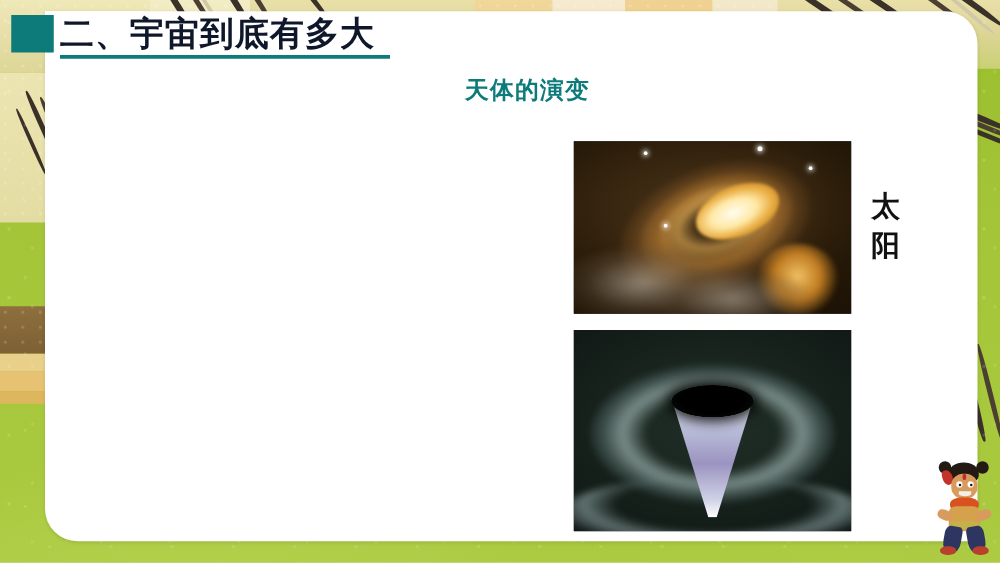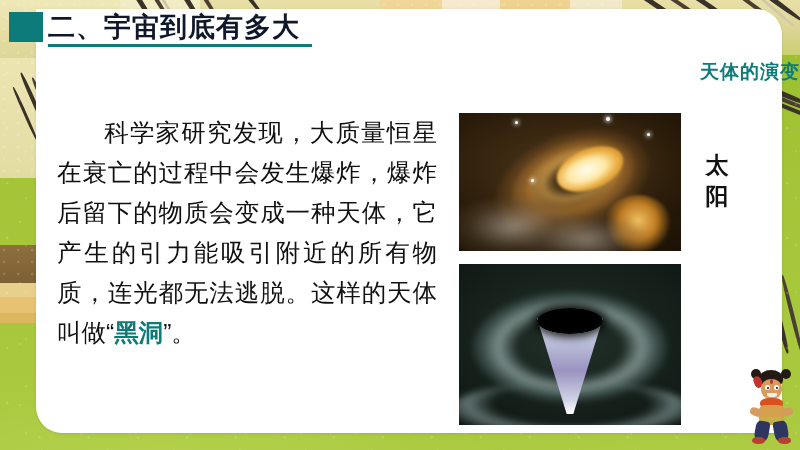--- a/index.html
+++ b/index.html
@@ -56,21 +56,21 @@
   .card{position:absolute;left:36px;top:9px;width:746px;height:424px;background:#ffffff;
     border-radius:0 26px 0 26px;box-shadow:0 1px 3px rgba(0,0,0,.10);}
   .card-notch{position:absolute;left:36px;top:9px;width:80px;height:36px;background:#ffffff;}
 
   
   .title-bullet{position:absolute;left:9px;top:12px;width:34px;height:30px;background:#0e7b7b;}
   .title-text{position:absolute;left:48px;top:11px;font-size:27px;font-weight:bold;
     color:#0f172a;letter-spacing:1px;line-height:32px;white-space:nowrap;}
   .title-rule{position:absolute;left:48px;top:44px;width:264px;height:3px;background:#0e7b7b;}
 
-  .subtitle{position:absolute;left:0;top:59px;width:800px;text-align:right;
+  .subtitle{position:absolute;left:0;top:59px;width:800px;text-align:center;
     font-size:19px;font-weight:bold;color:#0e7b7b;letter-spacing:1px;
     padding-left:44px;box-sizing:border-box;}
 
   
   .body-text{position:absolute;left:57px;top:113px;width:380px;
     font-size:24.5px;line-height:40px;color:#111111;
     text-align:justify;font-family:"Liberation Sans","DejaVu Sans",sans-serif;}
   .body-text .indent{display:inline-block;width:46px;}
   .hl{color:#0e7b7b;font-weight:bold;}
 
@@ -101,21 +101,21 @@
     background:radial-gradient(ellipse at 50% 40%,rgba(0,0,0,0) 45%,rgba(190,220,220,.45) 60%,rgba(0,0,0,0) 78%);
     filter:blur(3px);}
   .bh-hole{position:absolute;left:78px;top:44px;width:66px;height:26px;border-radius:50%;
     background:radial-gradient(ellipse at 50% 45%,#000 55%,#0d1512 100%);
     box-shadow:0 0 10px 3px rgba(0,0,0,.9);}
   .bh-funnel{position:absolute;left:78px;top:54px;width:66px;height:96px;
     background:linear-gradient(180deg,#e8eaf4 0%,#b9bcd8 28%,#9b93c0 55%,#cfd2e6 85%,#ffffff 100%);
     clip-path:polygon(0% 0%,100% 0%,55% 100%,45% 100%);filter:blur(.6px);}
 
   .pic-label{position:absolute;left:697px;top:150px;width:40px;
-    font-size:23px;font-weight:bold;color:#111;line-height:31px;text-align:center;}
+    font-size:23px;font-weight:bold;color:#111;line-height:31px;text-align:left;}
 
   
   .mascot{position:absolute;left:746px;top:366px;width:50px;height:78px;}
   .m-part{position:absolute;}
 </style>
 </head>
 <body>
 
 <div id="slide">
 
@@ -180,21 +180,20 @@
 
   <div class="card"></div>
   <div class="card-notch"></div>
 
   <div class="title-bullet"></div>
   <div class="title-text">二、宇宙到底有多大</div>
   <div class="title-rule"></div>
 
   <div class="subtitle">天体的演变</div>
 
-  <div class="body-text"><span class="indent"></span><span>科学家研究发现，大质量恒星在衰亡的过程中会发生爆炸，爆炸后留下的物质会变成一种天体，它产生的引力能吸引附近的所有物质，连光都无法逃脱。这样的天体叫做“</span><span class="hl">黑洞</span><span>”。</span></div>
 
   <div class="pic pic-galaxy">
     <div class="gx-sky"></div>
     <div class="gx-arm" style="left:18px;top:10px;width:190px;height:118px;
       background:radial-gradient(ellipse at 50% 50%,rgba(0,0,0,0) 30%,rgba(120,82,38,.55) 44%,rgba(60,40,18,.3) 60%,rgba(0,0,0,0) 76%);
       transform:rotate(-20deg);"></div>
     <div class="gx-arm" style="left:34px;top:20px;width:160px;height:96px;
       background:radial-gradient(ellipse at 50% 50%,rgba(0,0,0,0) 26%,rgba(214,150,64,.6) 40%,rgba(110,70,26,.32) 58%,rgba(0,0,0,0) 74%);
       transform:rotate(-20deg);"></div>
     <div class="gx-arm" style="left:54px;top:28px;width:124px;height:72px;

